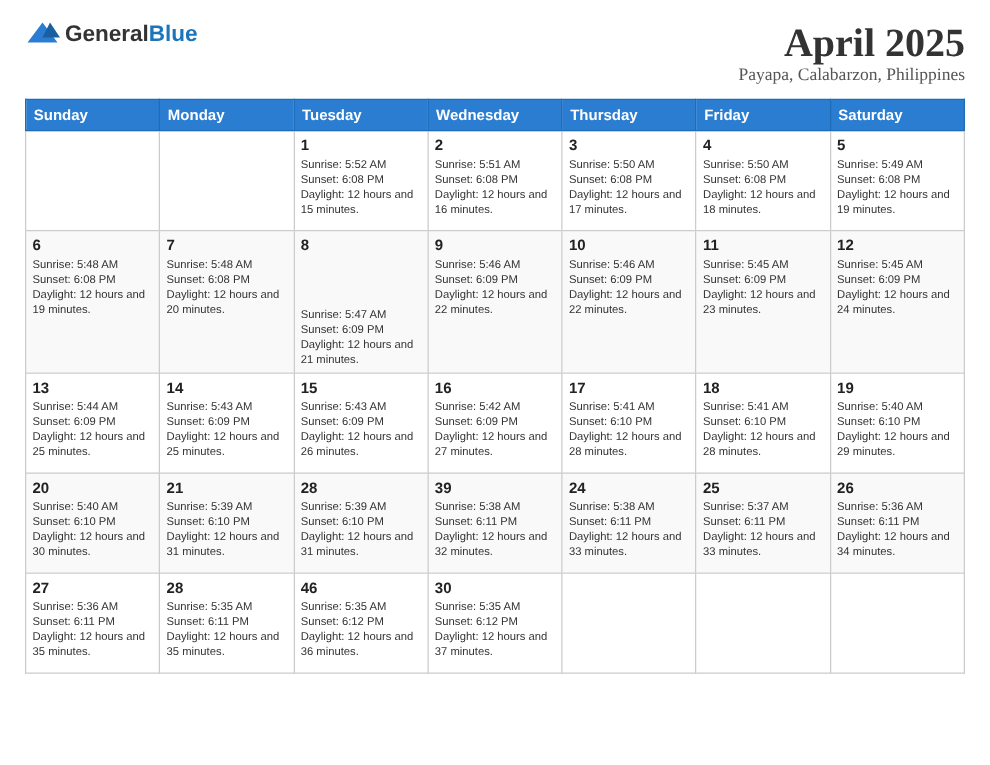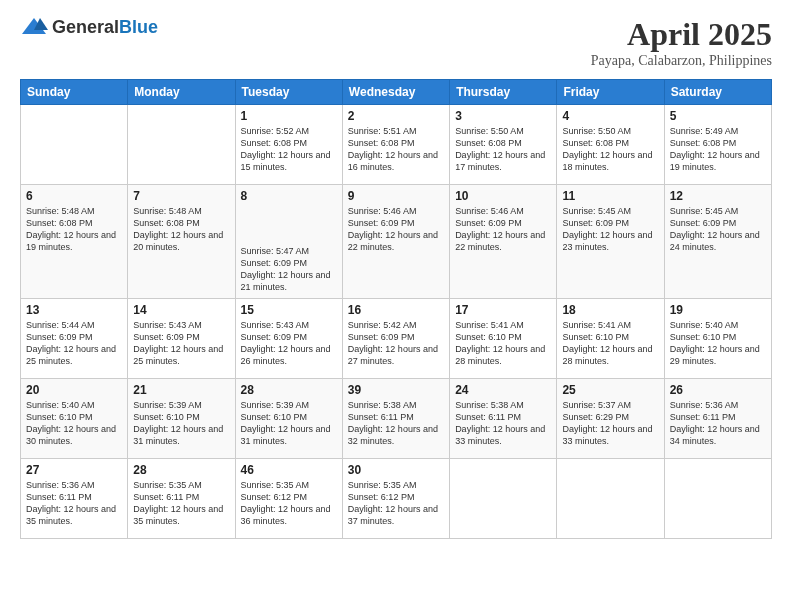--- a/index.html
+++ b/index.html
@@ -280,21 +280,21 @@
           </td>
           <td>
             <div class="day-number">24</div>
             <div class="cell-info" style="white-space: pre-line;">Sunrise: 5:38 AM
 Sunset: 6:11 PM
 Daylight: 12 hours and 33 minutes.</div>
           </td>
           <td>
             <div class="day-number">25</div>
             <div class="cell-info" style="white-space: pre-line;">Sunrise: 5:37 AM
-Sunset: 6:29 PM
+Sunset: 6:11 PM
 Daylight: 12 hours and 33 minutes.</div>
           </td>
           <td>
             <div class="day-number">26</div>
             <div class="cell-info" style="white-space: pre-line;">Sunrise: 5:36 AM
 Sunset: 6:11 PM
 Daylight: 12 hours and 34 minutes.</div>
           </td>
         </tr>
         <tr>

